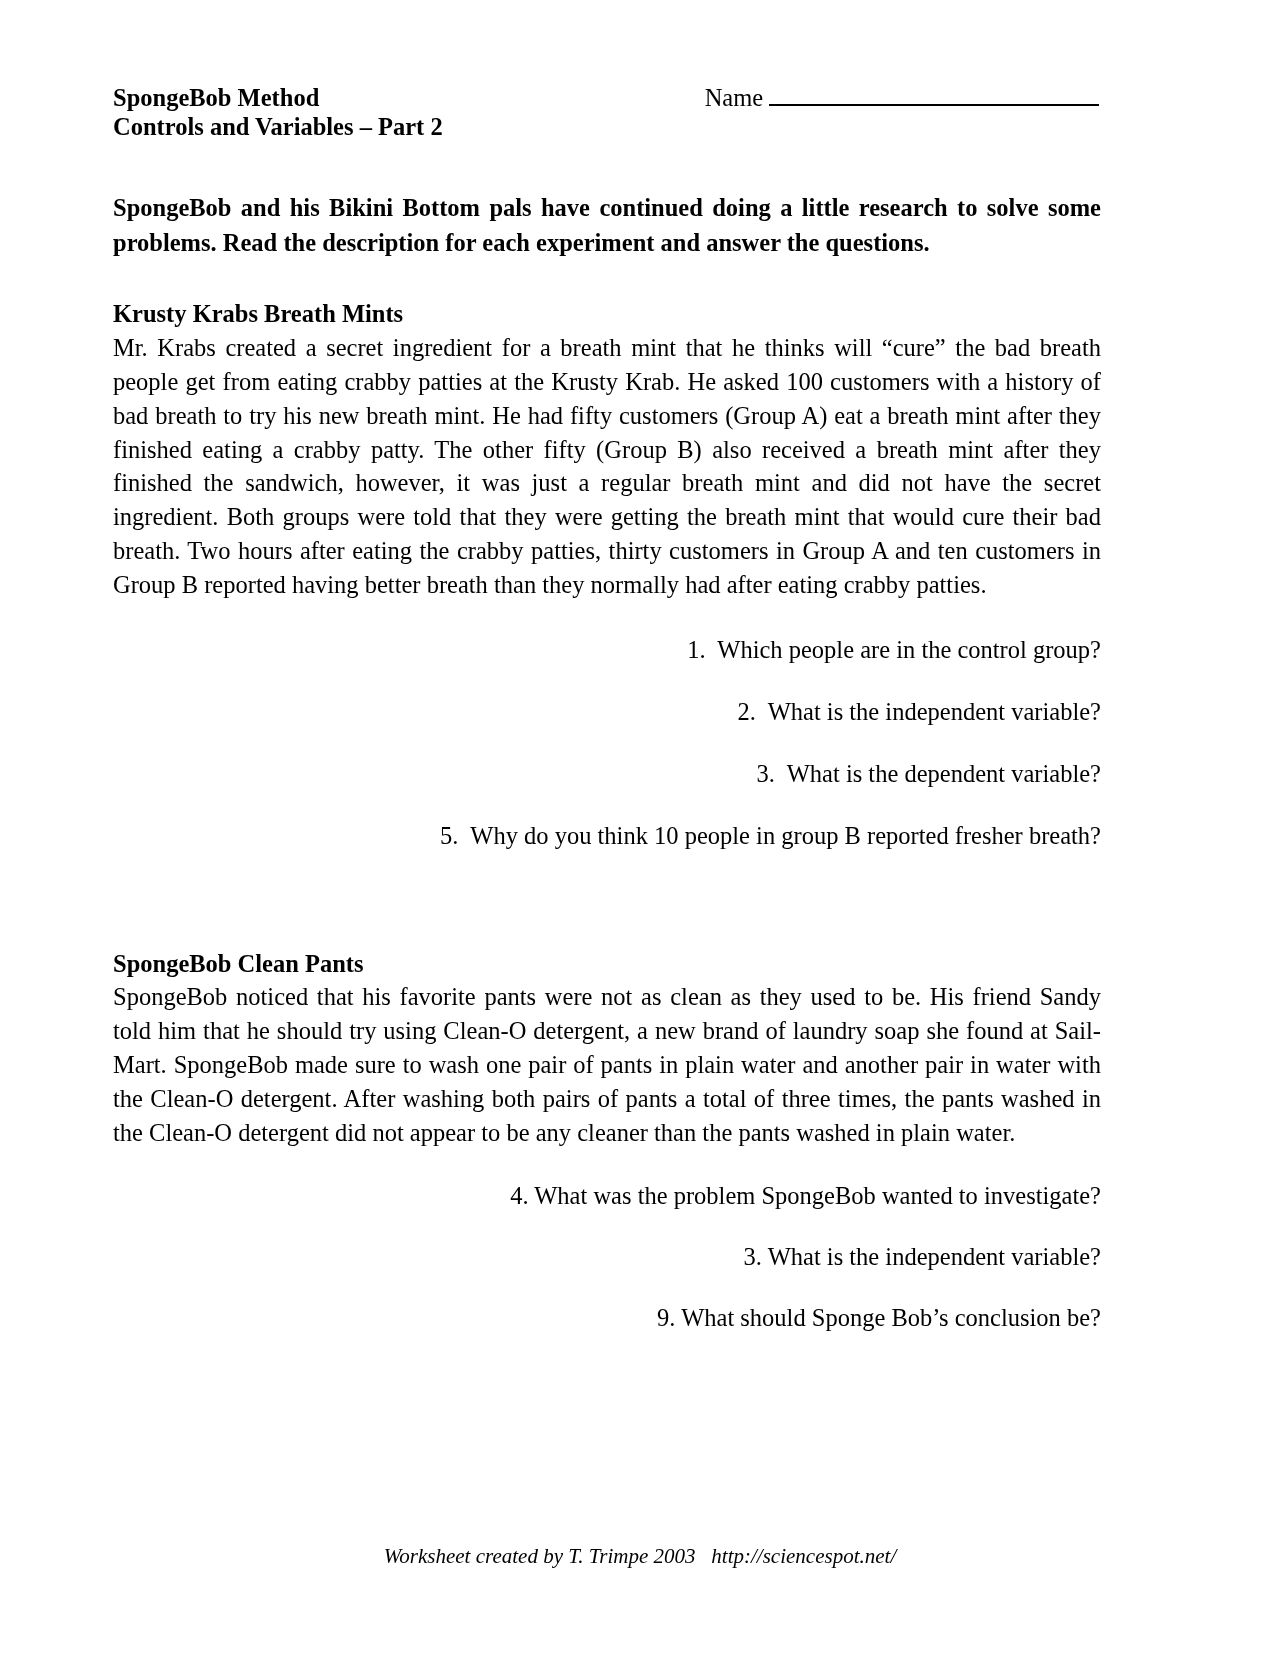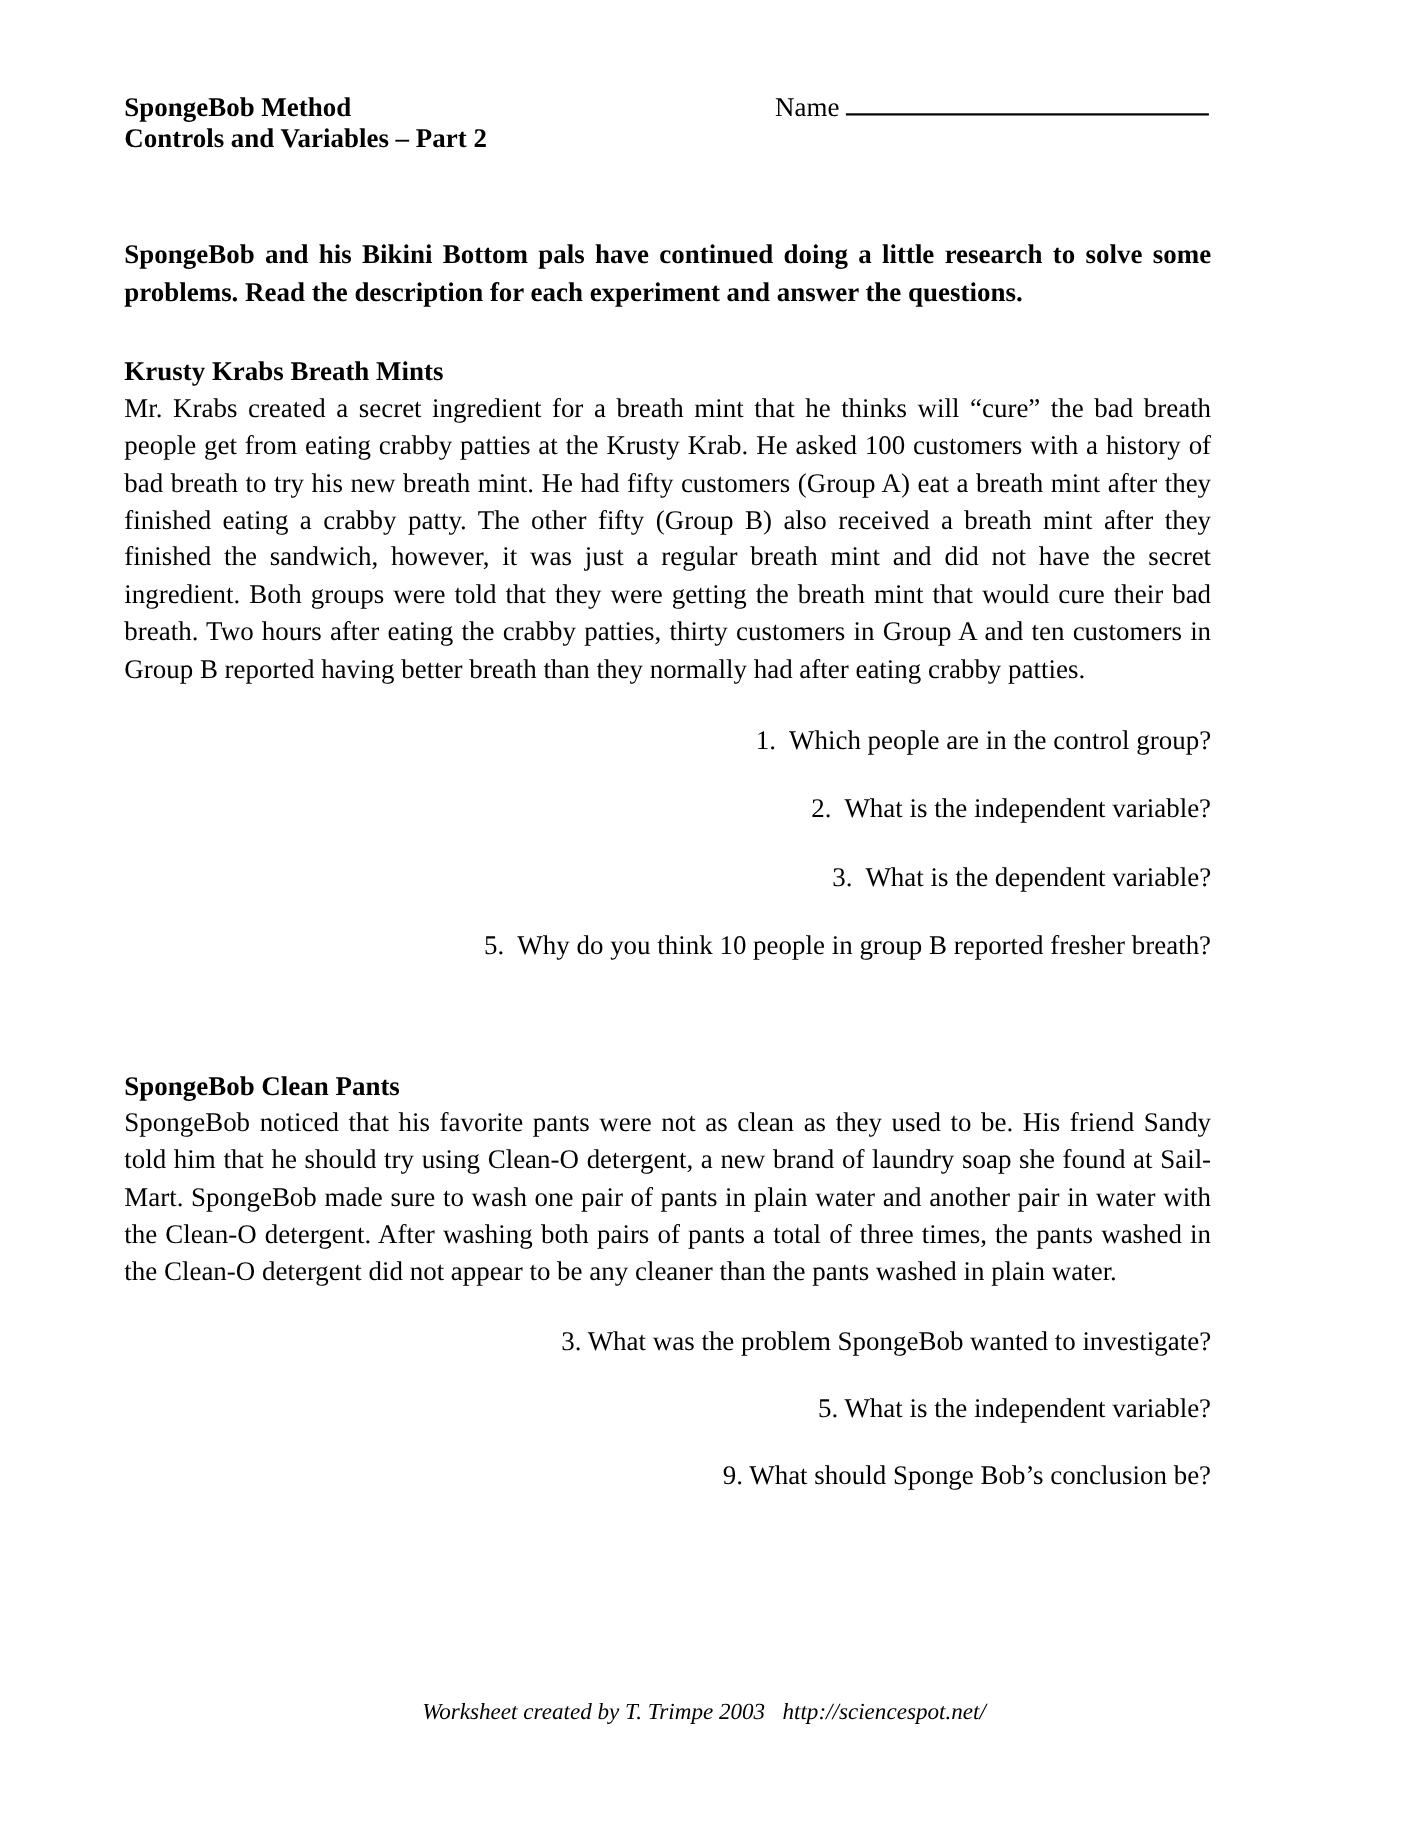--- a/index.html
+++ b/index.html
@@ -50,21 +50,21 @@
     display: inline-block;
     width: 330px;
     border-bottom: 2px solid #000;
     height: 0.72em;
     margin-left: 6px;
     vertical-align: baseline;
   }
 
   
   .intro {
-    margin-top: 74px;
+    margin-top: 50px;
     font-weight: bold;
     font-size: 24.5px;
     line-height: 1.40;
     text-align: justify;
     text-justify: inter-word;
   }
   .section {
     margin-top: 38px;
   }
   .section-heading {
@@ -146,22 +146,22 @@
       </ul>
     </div>
 
     <div class="gap-large"></div>
 
     <div class="section" style="margin-top:0;">
       <div class="section-heading">SpongeBob Clean Pants</div>
       <p class="body-para">SpongeBob noticed that his favorite pants were not as clean as they used to be. His friend Sandy told him that he should try using Clean-O detergent, a new brand of laundry soap she found at Sail-Mart. SpongeBob made sure to wash one pair of pants in plain water and another pair in water with the Clean-O detergent.  After washing both pairs of pants a total of three times, the pants washed in the Clean-O detergent did not appear to be any cleaner than the pants washed in plain water.</p>
 
       <ul class="qlist spaced-narrow">
-        <li class="qitem">3. What was the problem SpongeBob wanted to investigate?</li>
-        <li class="qitem">5. What is the independent variable?</li>
+        <li class="qitem">4. What was the problem SpongeBob wanted to investigate?</li>
+        <li class="qitem">3. What is the independent variable?</li>
         <li class="qitem">9. What should Sponge Bob’s conclusion be?</li>
       </ul>
     </div>
 
   </div>
 
   <div class="footer">Worksheet created by T. Trimpe 2003   http://sciencespot.net/</div>
 </div>
 
 </body></html>

